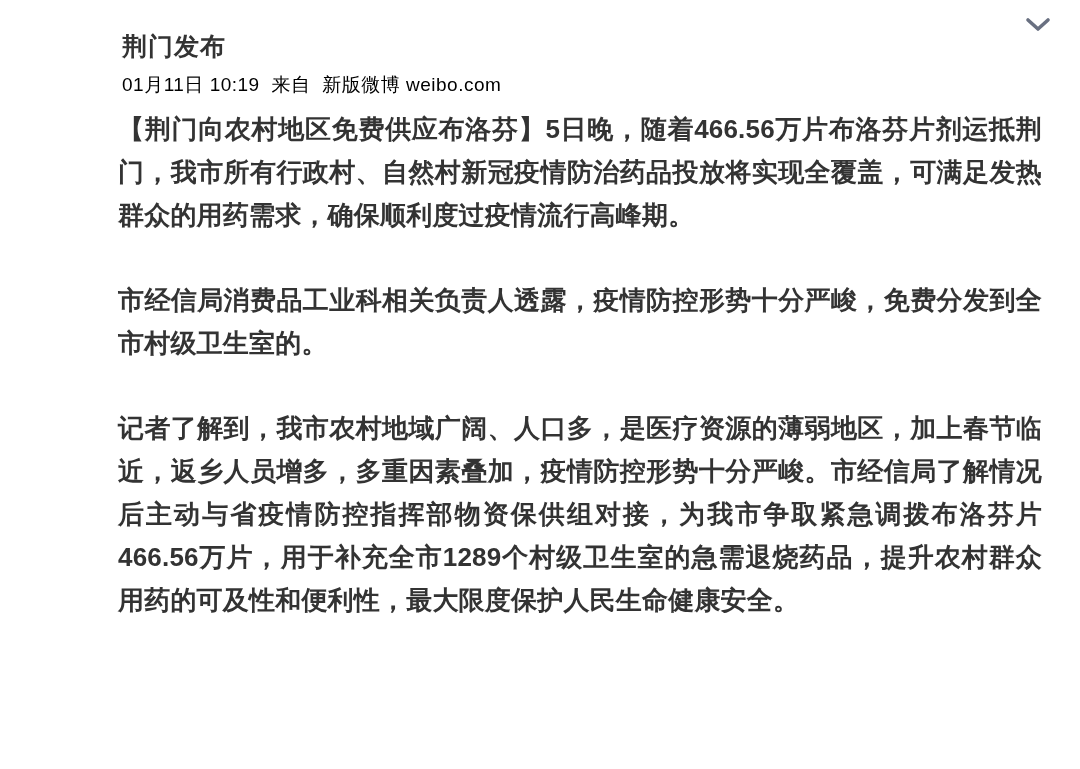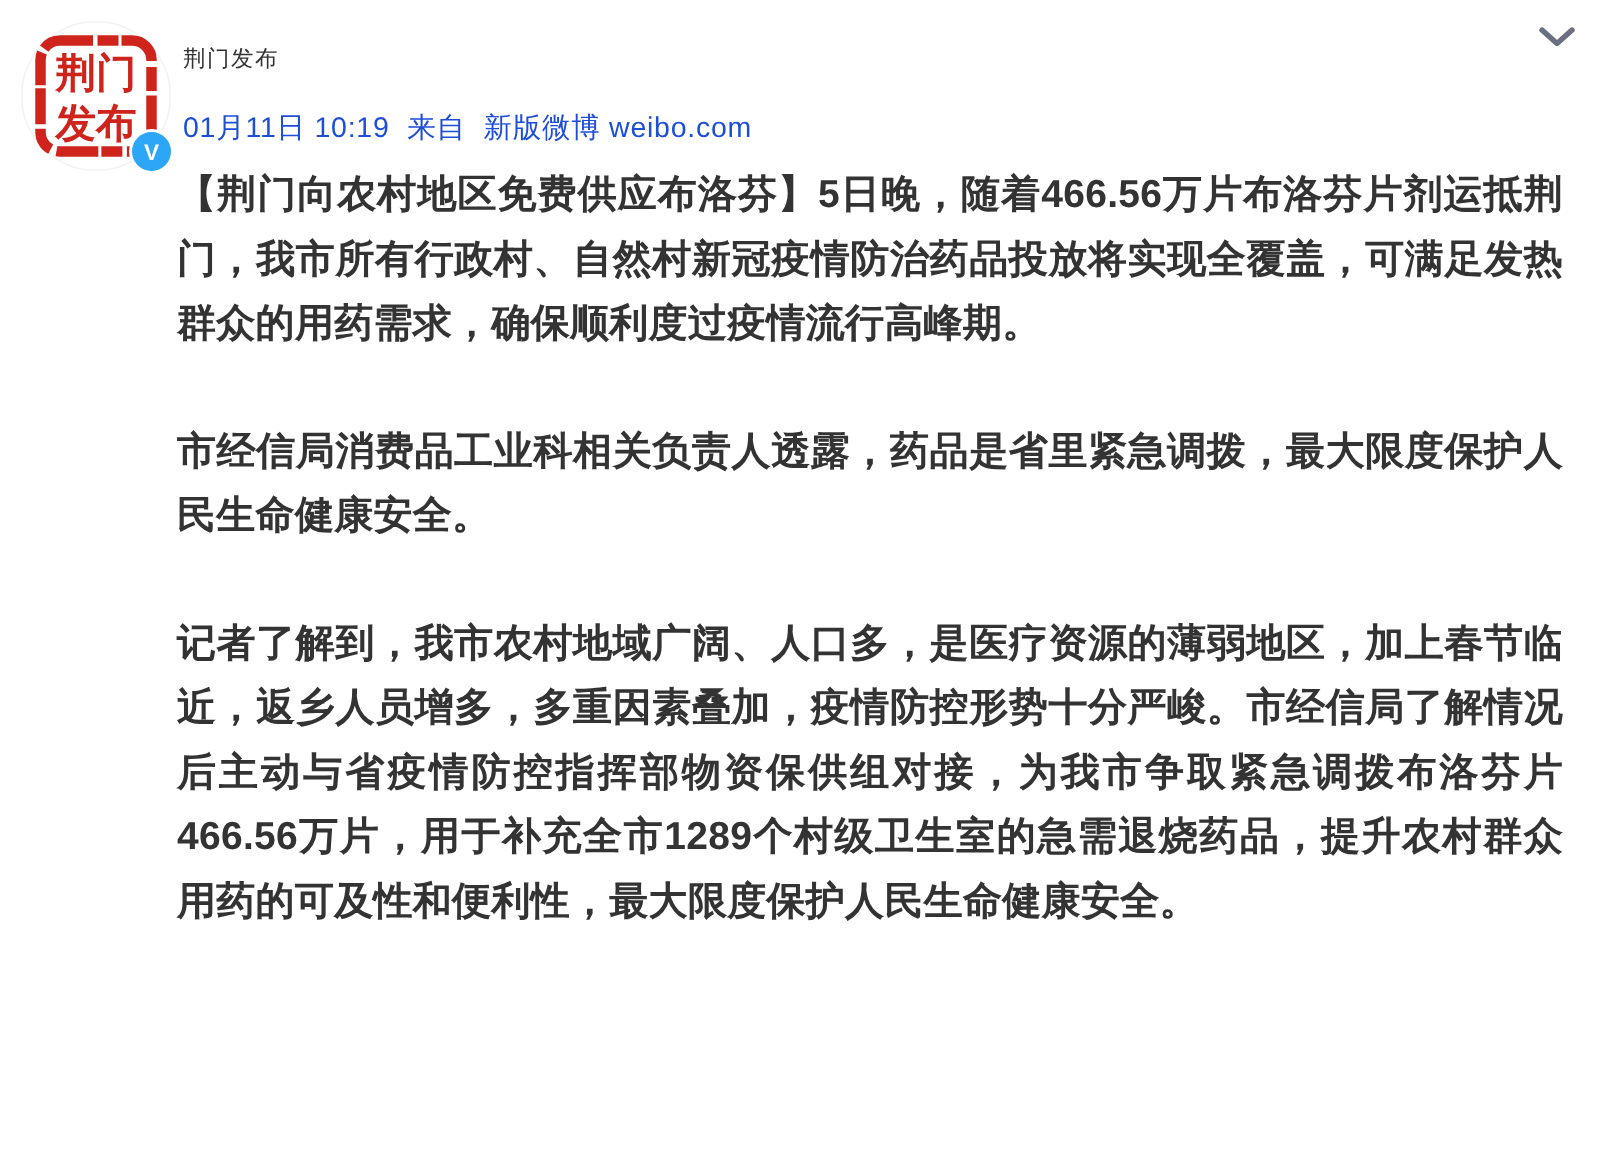--- a/index.html
+++ b/index.html
@@ -17,26 +17,26 @@
   }
   .seal-svg { display: block; }
 
   .v-badge {
     position: absolute; left: 70px; top: 70px;
     width: 32px; height: 32px;
   }
 
   .username {
     position: absolute; left: 122px; top: 30px;
-    font-size: 15px; font-weight: normal; color: #333333;
+    font-size: 25px; font-weight: bold; color: #333333;
     letter-spacing: 1px; cursor: pointer;
   }
   .meta {
     position: absolute; left: 122px; top: 72px;
-    font-size: 19px; color: #1d4ed8; letter-spacing: 0.5px;
+    font-size: 19px; color: #000000; letter-spacing: 0.5px;
   }
   .meta span { margin-right: 6px; }
   .meta .src-link { cursor: pointer; }
 
   .collapse-btn {
     position: absolute; right: 24px; top: 10px;
     width: 36px; height: 30px;
     display: flex; align-items: center; justify-content: center;
     cursor: pointer; background: none; border: none;
   }
@@ -51,47 +51,34 @@
     margin-bottom: 42px;
     font-weight: bold;
   }
   .content p:last-child { margin-bottom: 0; }
 </style>
 </head>
 <body>
 
 <div class="header">
 
-  <div class="avatar">
-    <svg class="seal-svg" width="84" height="84" viewBox="0 0 84 84">
-      <rect x="5" y="5" width="74" height="74" rx="13" fill="none" stroke-width="7" stroke-dasharray="22 3 14 2 28 4 16 3 24 2" stroke="#cf241c"></rect>
-      <text x="42" y="36" text-anchor="middle" font-size="27" font-weight="bold" fill="#cf241c">荆门</text>
-      <text x="42" y="69" text-anchor="middle" font-size="27" font-weight="bold" fill="#cf241c">发布</text>
-    </svg>
-
-    <svg class="v-badge" width="32" height="32" viewBox="0 0 32 32">
-      <circle cx="16" cy="16" r="15" fill="#ffffff"></circle>
-      <circle cx="16" cy="16" r="13" fill="#2ca7f8"></circle>
-      <text x="16" y="21.5" text-anchor="middle" font-size="15" font-weight="bold" fill="#ffffff">V</text>
-    </svg>
-  </div>
 
   <div class="username">荆门发布</div>
 
   <div class="meta">
     <span>01月11日 10:19</span>
     <span>来自</span>
     <span class="src-link">新版微博 weibo.com</span>
   </div>
 
   <button class="collapse-btn">
     <svg width="28" height="18" viewBox="0 0 28 18">
       <polyline points="4,4 14,13 24,4" fill="none" stroke-width="3.6" stroke-linecap="round" stroke-linejoin="round" stroke="#697081"></polyline>
     </svg>
   </button>
 
 </div>
 
 <div class="content">
   <p>【荆门向农村地区免费供应布洛芬】5日晚，随着466.56万片布洛芬片剂运抵荆门，我市所有行政村、自然村新冠疫情防治药品投放将实现全覆盖，可满足发热群众的用药需求，确保顺利度过疫情流行高峰期。</p>
-  <p>市经信局消费品工业科相关负责人透露，药品是省里紧急调拨，最大限度保护人民生命健康安全。</p>
+  <p>市经信局消费品工业科相关负责人透露，疫情防控形势十分严峻，免费分发到全市村级卫生室的。</p>
   <p>记者了解到，我市农村地域广阔、人口多，是医疗资源的薄弱地区，加上春节临近，返乡人员增多，多重因素叠加，疫情防控形势十分严峻。市经信局了解情况后主动与省疫情防控指挥部物资保供组对接，为我市争取紧急调拨布洛芬片466.56万片，用于补充全市1289个村级卫生室的急需退烧药品，提升农村群众用药的可及性和便利性，最大限度保护人民生命健康安全。</p>
 </div>
 
 </body></html>

